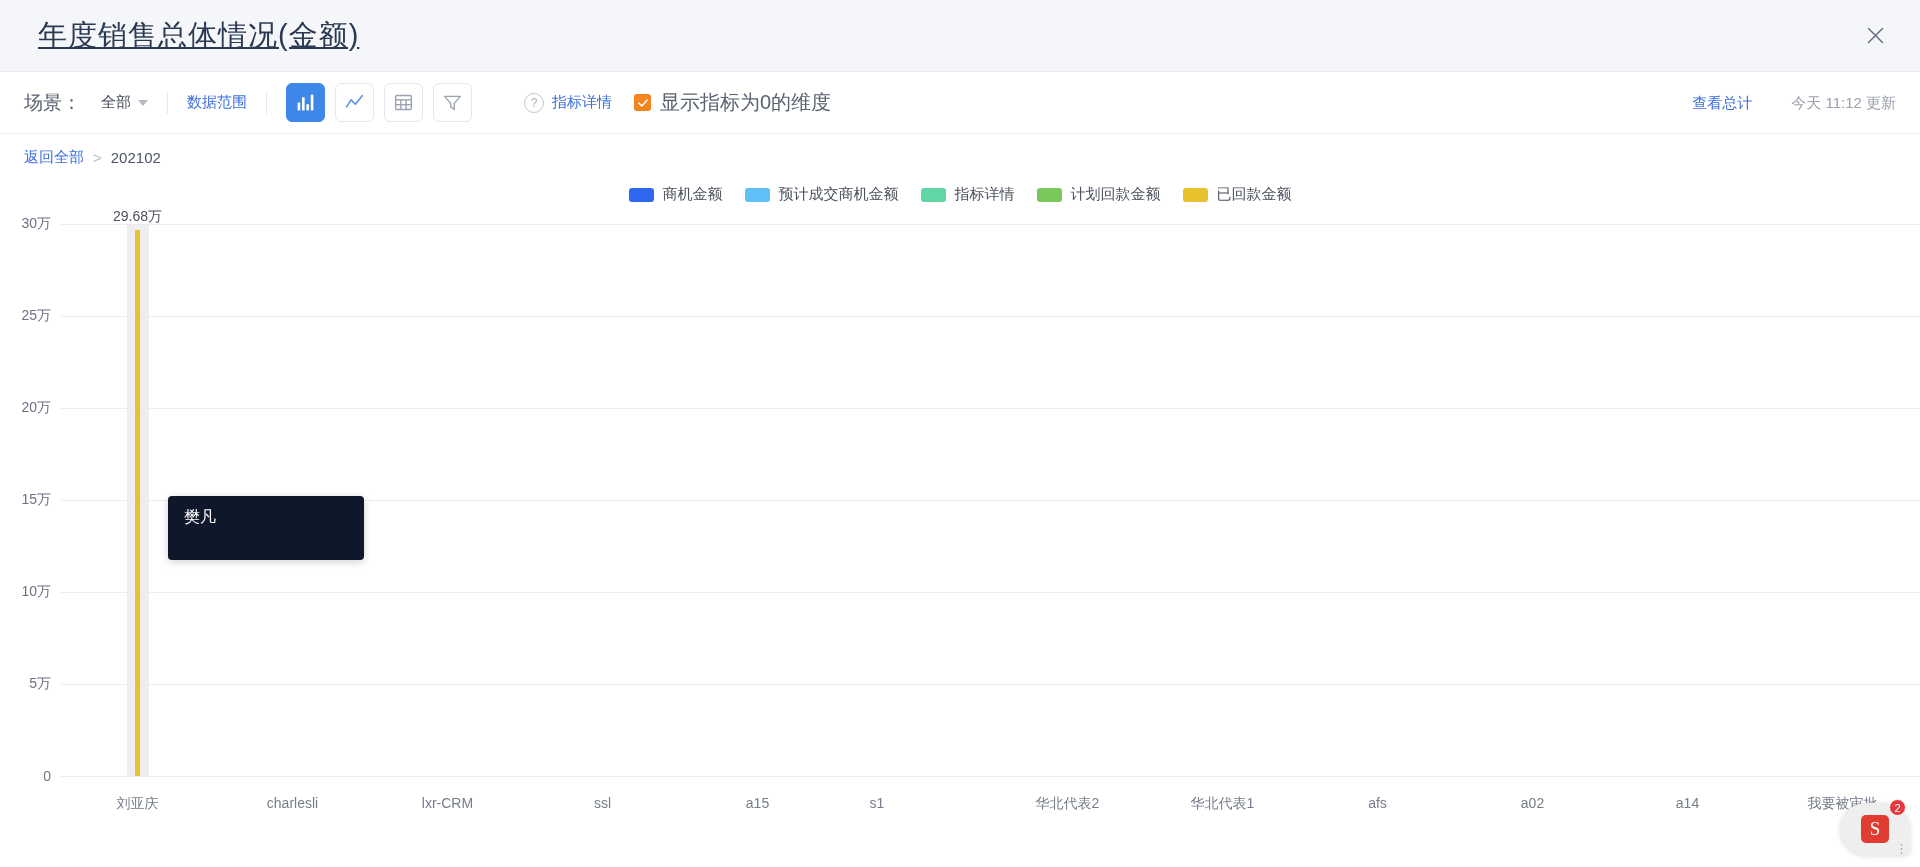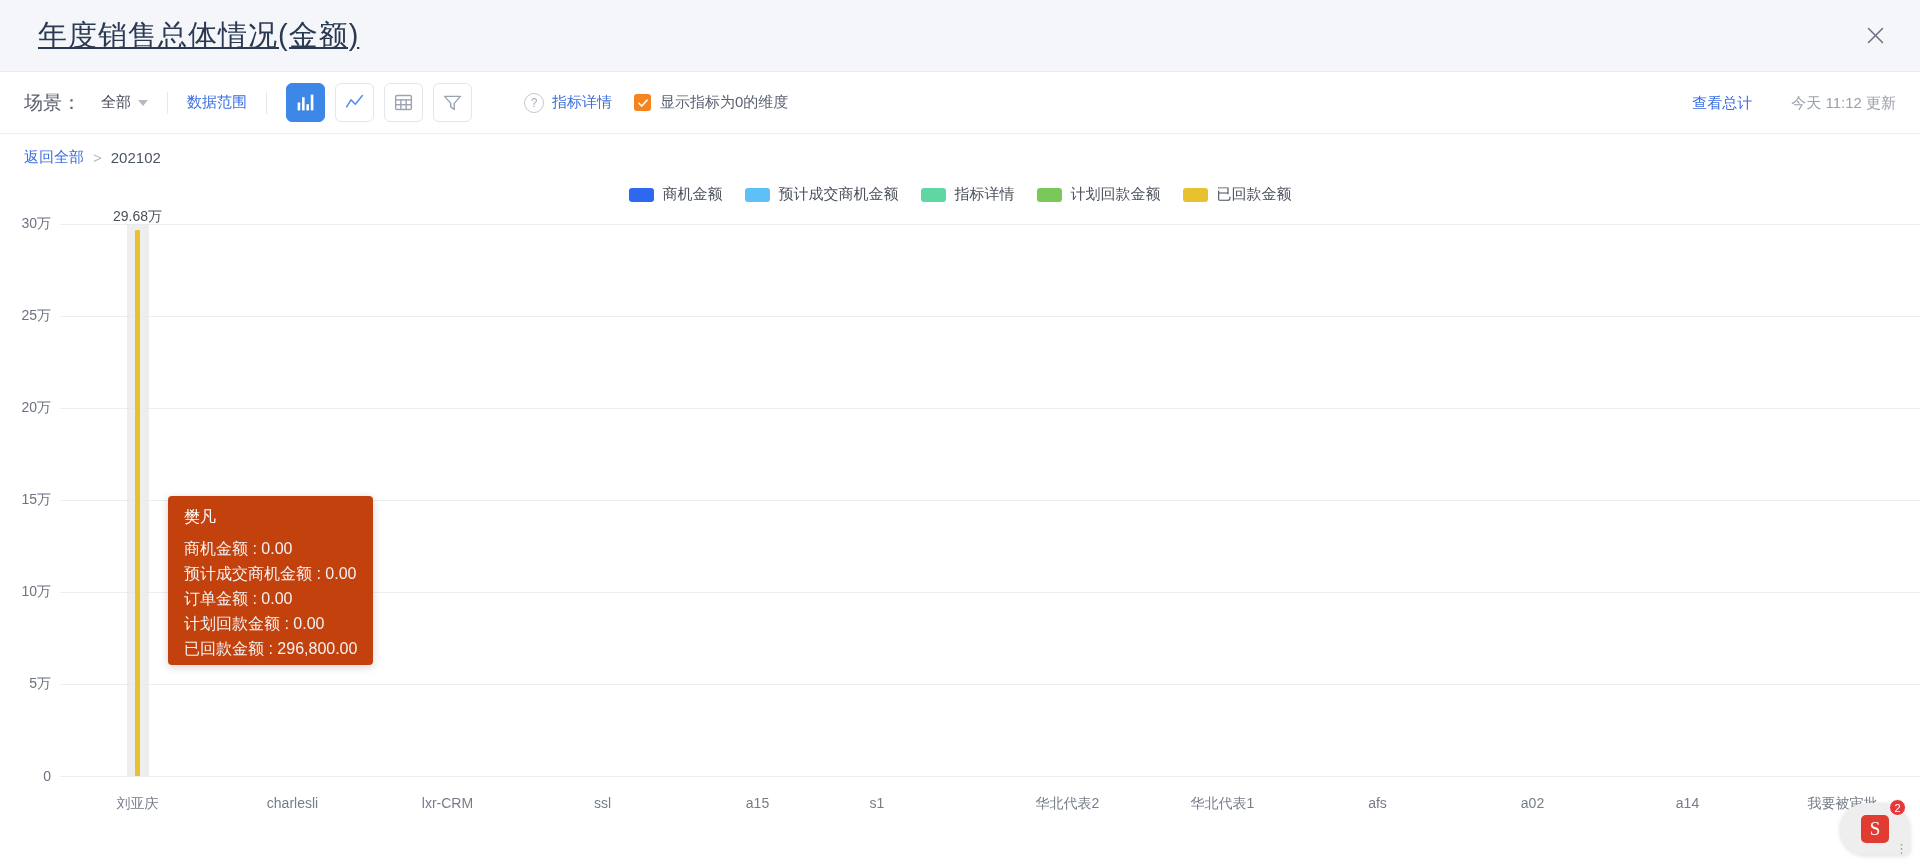--- a/index.html
+++ b/index.html
@@ -61,21 +61,21 @@
     border: 1.4px solid #c2c7d0; color: #a8aeb9;
     font-size: 12px; display: flex; align-items: center; justify-content: center;
     margin-right: 8px; cursor: pointer;
   }
   .chk {
     width: 17px; height: 17px; border-radius: 3px; background: #f5841f;
     display: flex; align-items: center; justify-content: center;
     margin-right: 9px; cursor: pointer;
   }
   .chk svg { width: 12px; height: 12px; }
-  .chk-label { font-size: 15px; color: #5a6170; }
+  .chk-label { font-size: 20px; color: #5a6170; }
 
   .toolbar-right {
     position: absolute; right: 24px; top: 50%; transform: translateY(-50%);
     display: flex; align-items: center; gap: 13px;
   }
   .update-text { font-size: 15px; color: #9aa0ac; margin-left: 26px; }
 
   
   .breadcrumb {
     padding: 14px 0 8px 24px; display: flex; align-items: center; font-size: 15px;
@@ -117,22 +117,22 @@
   }
   .xtick {
     position: absolute; transform: translateX(-50%);
     font-size: 14px; color: #767d89; text-align: center;
     width: 110px; line-height: 19px; word-break: break-all;
   }
 
   
   .tooltip {
     position: absolute; left: 168px; top: 286px;
-    background: #c2410c; color: #fff; border-radius: 4px;
-    padding: 11px 16px 4px 16px; min-width: 196px;
+    background: #0f172a; color: #fff; border-radius: 4px;
+    padding: 11px 16px 24px 16px; min-width: 196px;
     box-shadow: 0 2px 9px rgba(0,0,0,.18); pointer-events: none;
   }
   .tt-title { font-size: 16px; margin-bottom: 8px; }
   .tt-row { font-size: 16px; line-height: 25px; color: #f2f2f2; }
 
   
   .fab {
     position: absolute; right: 10px; bottom: 8px;
     width: 74px; height: 60px;
   }
@@ -290,27 +290,20 @@
         <div class="xtick" style="left: 1007.5px;">华北代表2</div>
         <div class="xtick" style="left: 1162.5px;">华北代表1</div>
         <div class="xtick" style="left: 1317.5px;">afs</div>
         <div class="xtick" style="left: 1472.5px;">a02</div>
         <div class="xtick" style="left: 1627.5px;">a14</div>
         <div class="xtick" style="left: 1782.5px;">我要被审批</div>
       </div>
 
     <div class="tooltip">
       <div class="tt-title">樊凡</div>
-      <div id="tt-rows">
-          <div class="tt-row">商机金额 : 0.00</div>
-          <div class="tt-row">预计成交商机金额 : 0.00</div>
-          <div class="tt-row">订单金额 : 0.00</div>
-          <div class="tt-row">计划回款金额 : 0.00</div>
-          <div class="tt-row">已回款金额 : 296,800.00</div>
-        </div>
     </div>
   </div>
 
   <div class="fab">
     <div class="fab-bubble">
       <div class="fab-s">S</div>
     </div>
     <div class="fab-badge">2</div>
     <div class="fab-dots">⋮</div>
   </div>

